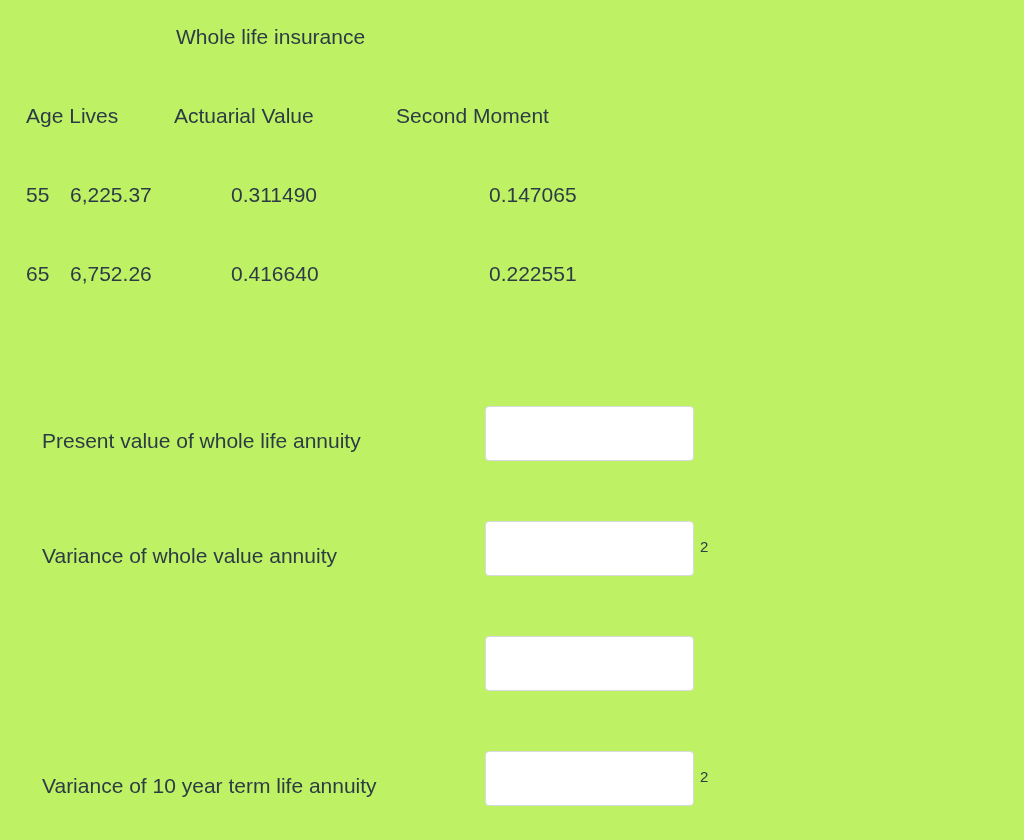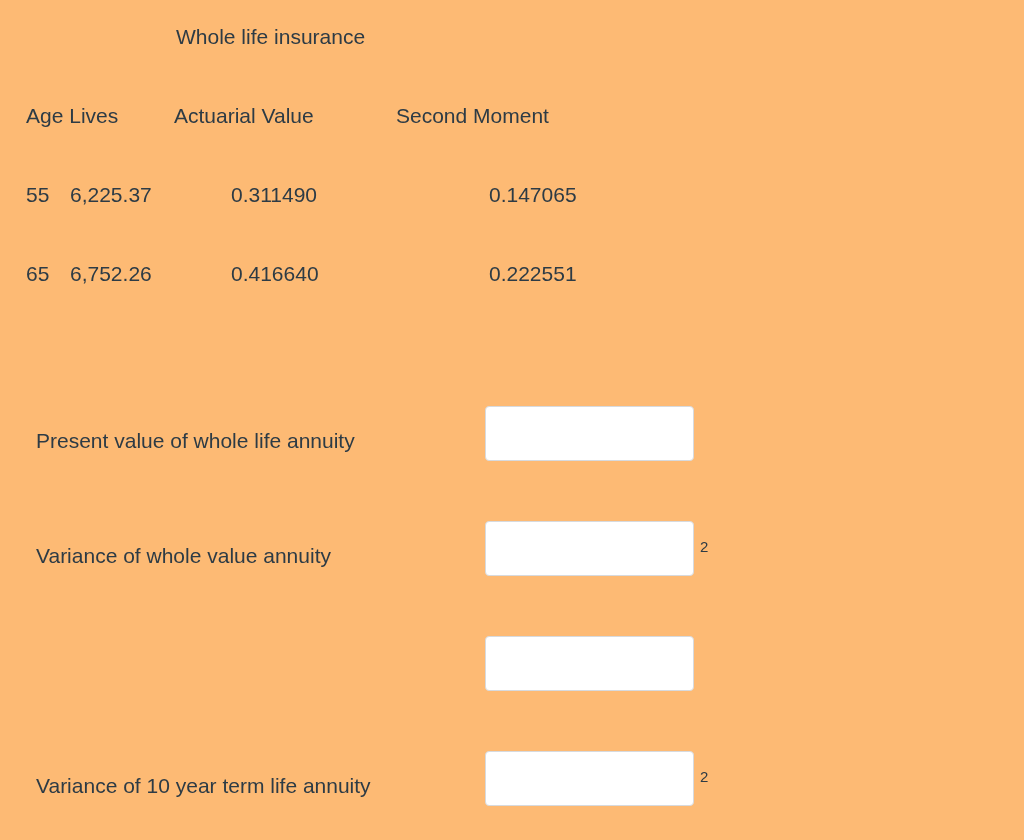--- a/index.html
+++ b/index.html
@@ -14,21 +14,21 @@
     position: relative;
     overflow: hidden;
     font-family: "Liberation Sans", sans-serif;
     color: #2d3b45;
     -webkit-font-smoothing: antialiased;
   }
 
   .page {
     position: absolute;
     inset: 0;
-    background: #fdba74;
+    background: #bef264;
   }
 
   
   .doc-title {
     position: absolute;
     left: 176px;
     top: 22px;
     font-size: 21px;
     line-height: 30px;
     font-weight: 400;
@@ -70,21 +70,21 @@
     left: 0;
     top: 390px;
     width: 1024px;
   }
   .frow {
     position: relative;
     height: 115px;
   }
   .frow-label {
     position: absolute;
-    left: 36px;
+    left: 42px;
     top: 36px;
     font-size: 21px;
     line-height: 30px;
     white-space: nowrap;
     color: #2d3b45;
   }
   .answer-box {
     position: absolute;
     left: 485px;
     top: 16px;

